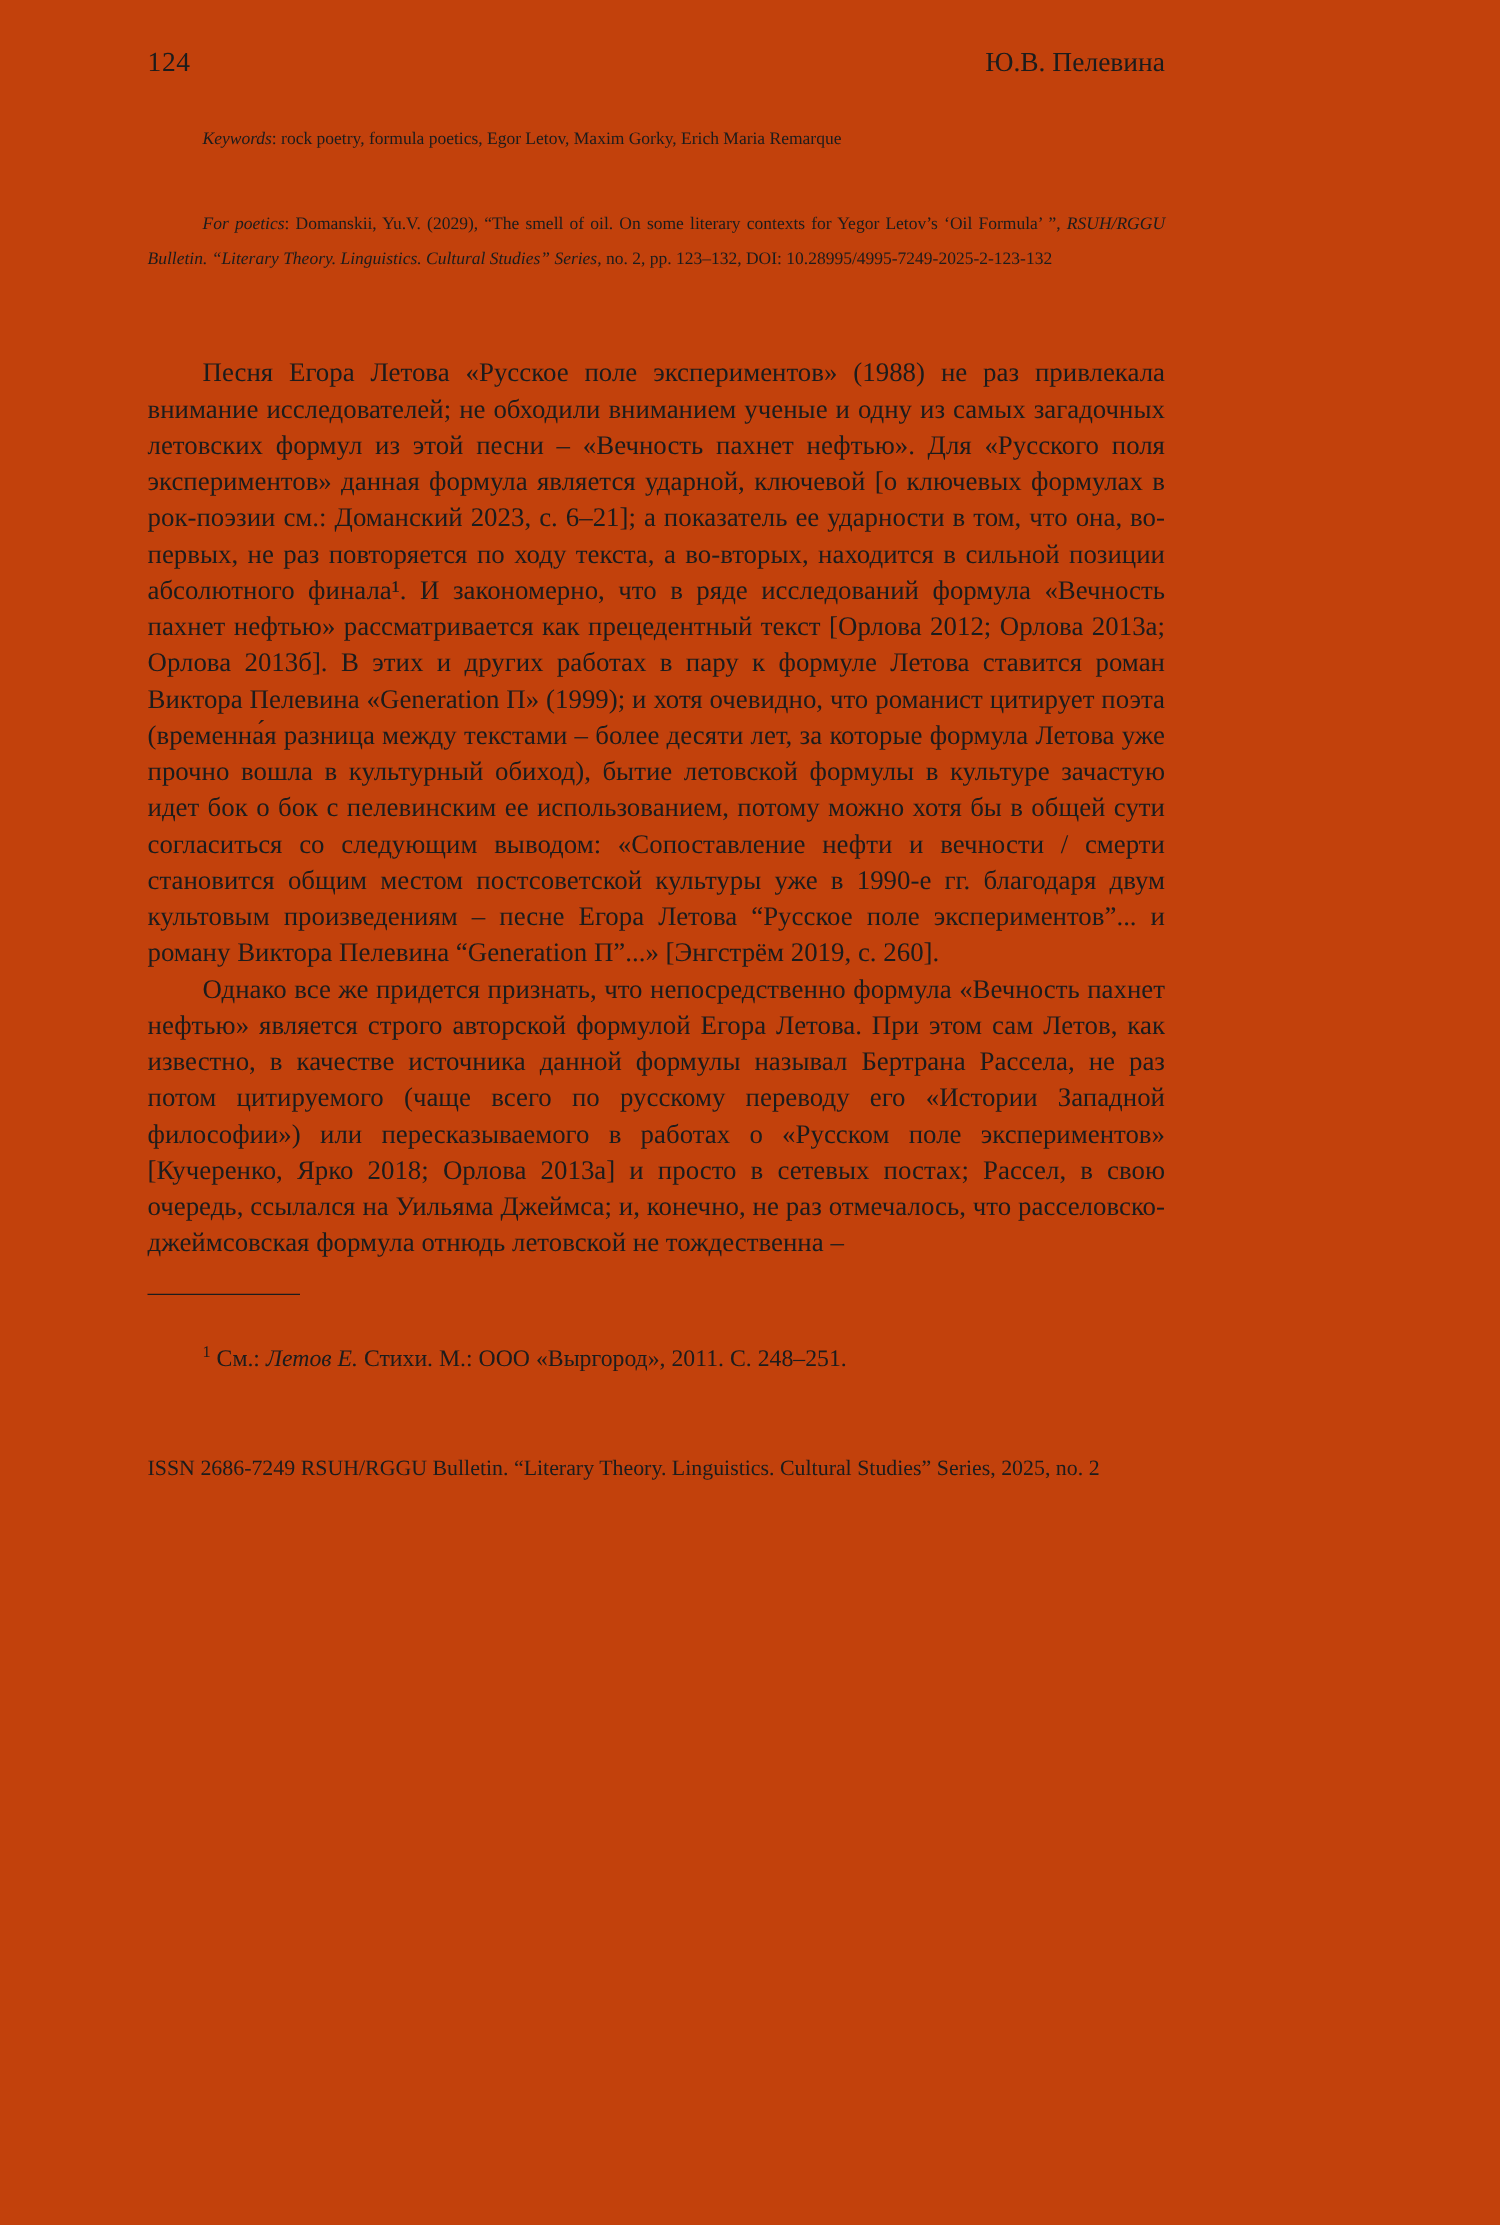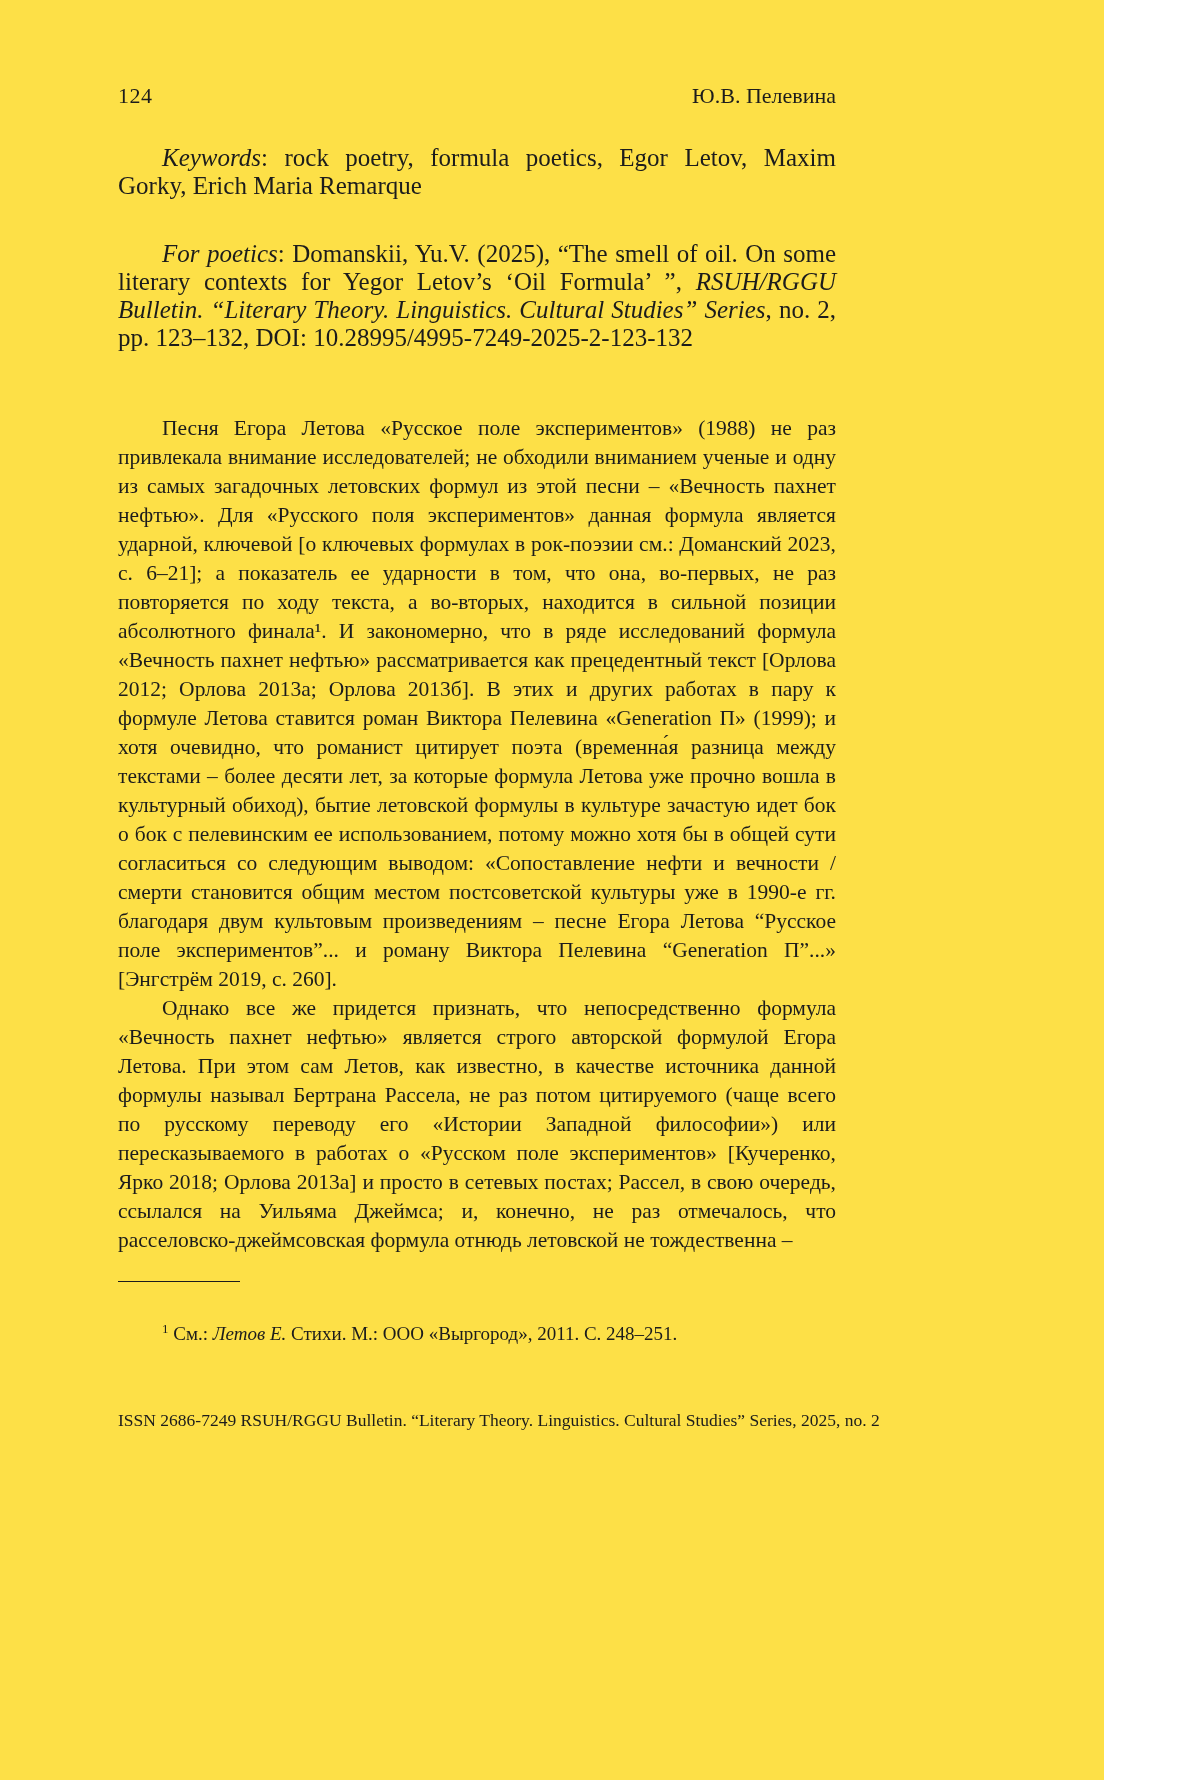--- a/index.html
+++ b/index.html
@@ -9,35 +9,35 @@
   }
   body {
     width: 1200px;
     min-height: 1780px;
     position: relative;
     font-family: "Liberation Serif", "DejaVu Serif", serif;
     color: #1c1c1c;
   }
   .page {
     box-sizing: border-box;
-    width: 1104px;
+    width: 1200px;
     min-height: 1780px;
-    padding: 82px 268px 40px 118px;
-    background: #fde047;
+    padding: 36px 268px 40px 118px;
+    background: #c2410c;
   }
   .running-header {
     display: flex;
     justify-content: space-between;
     align-items: baseline;
     font-size: 22px;
     line-height: 28px;
   }
   .running-header .page-num { letter-spacing: 0.5px; }
   .meta-block {
-    font-size: 25px;
+    font-size: 14px;
     line-height: 28px;
     text-align: justify;
     text-indent: 44px;
   }
   .keywords-block { margin-top: 34px; }
   .citation-block { margin-top: 40px; }
   .italic { font-style: italic; }
   .body-text {
     margin-top: 62px;
     font-size: 21.5px;
@@ -81,21 +81,21 @@
 
 <div class="page">
 
   <div class="running-header">
     <span class="page-num">124</span>
     <span class="author">Ю.В. Пелевина</span>
   </div>
 
   <p class="meta-block keywords-block"><span class="italic">Keywords</span><span>: rock poetry, formula poetics, Egor Letov, Maxim Gorky, Erich Maria Remarque</span></p>
 
-  <p class="meta-block citation-block"><span class="italic">For poetics</span><span>: Domanskii, Yu.V. (2025), “The smell of oil. On some literary contexts for Yegor Letov’s ‘Oil Formula’ ”, </span><span class="italic">RSUH/RGGU Bulletin. “Literary Theory. Linguistics. Cultural Studies” Series</span><span>, no. 2, pp. 123–132, DOI: 10.28995/4995-7249-2025-2-123-132</span></p>
+  <p class="meta-block citation-block"><span class="italic">For poetics</span><span>: Domanskii, Yu.V. (2029), “The smell of oil. On some literary contexts for Yegor Letov’s ‘Oil Formula’ ”, </span><span class="italic">RSUH/RGGU Bulletin. “Literary Theory. Linguistics. Cultural Studies” Series</span><span>, no. 2, pp. 123–132, DOI: 10.28995/4995-7249-2025-2-123-132</span></p>
 
   <div class="body-text">
     <p>Песня Егора Летова «Русское поле экспериментов» (1988) не раз привлекала внимание исследователей; не обходили вниманием ученые и одну из самых загадочных летовских формул из этой песни – «Вечность пахнет нефтью». Для «Русского поля экспериментов» данная формула является ударной, ключевой [о ключевых формулах в рок-поэзии см.: Доманский 2023, с. 6–21]; а показатель ее ударности в том, что она, во-первых, не раз повторяется по ходу текста, а во-вторых, находится в сильной позиции абсолютного финала¹. И закономерно, что в ряде исследований формула «Вечность пахнет нефтью» рассматривается как прецедентный текст [Орлова 2012; Орлова 2013а; Орлова 2013б]. В этих и других работах в пару к формуле Летова ставится роман Виктора Пелевина «Generation П» (1999); и хотя очевидно, что романист цитирует поэта (временна́я разница между текстами – более десяти лет, за которые формула Летова уже прочно вошла в культурный обиход), бытие летовской формулы в культуре зачастую идет бок о бок с пелевинским ее использованием, потому можно хотя бы в общей сути согласиться со следующим выводом: «Сопоставление нефти и вечности / смерти становится общим местом постсоветской культуры уже в 1990-е гг. благодаря двум культовым произведениям – песне Егора Летова “Русское поле экспериментов”... и роману Виктора Пелевина “Generation П”...» [Энгстрём 2019, с. 260].</p>
     <p>Однако все же придется признать, что непосредственно формула «Вечность пахнет нефтью» является строго авторской формулой Егора Летова. При этом сам Летов, как известно, в качестве источника данной формулы называл Бертрана Рассела, не раз потом цитируемого (чаще всего по русскому переводу его «Истории Западной философии») или пересказываемого в работах о «Русском поле экспериментов» [Кучеренко, Ярко 2018; Орлова 2013а] и просто в сетевых постах; Рассел, в свою очередь, ссылался на Уильяма Джеймса; и, конечно, не раз отмечалось, что расселовско-джеймсовская формула отнюдь летовской не тождественна –</p>
   </div>
 
   <div class="footnote-area">
     <div class="footnote-divider"></div>
     <p class="footnote"><sup>1</sup><span> См.: </span><span class="italic">Летов Е.</span><span> Стихи. М.: ООО «Выргород», 2011. С. 248–251.</span></p>
   </div>

